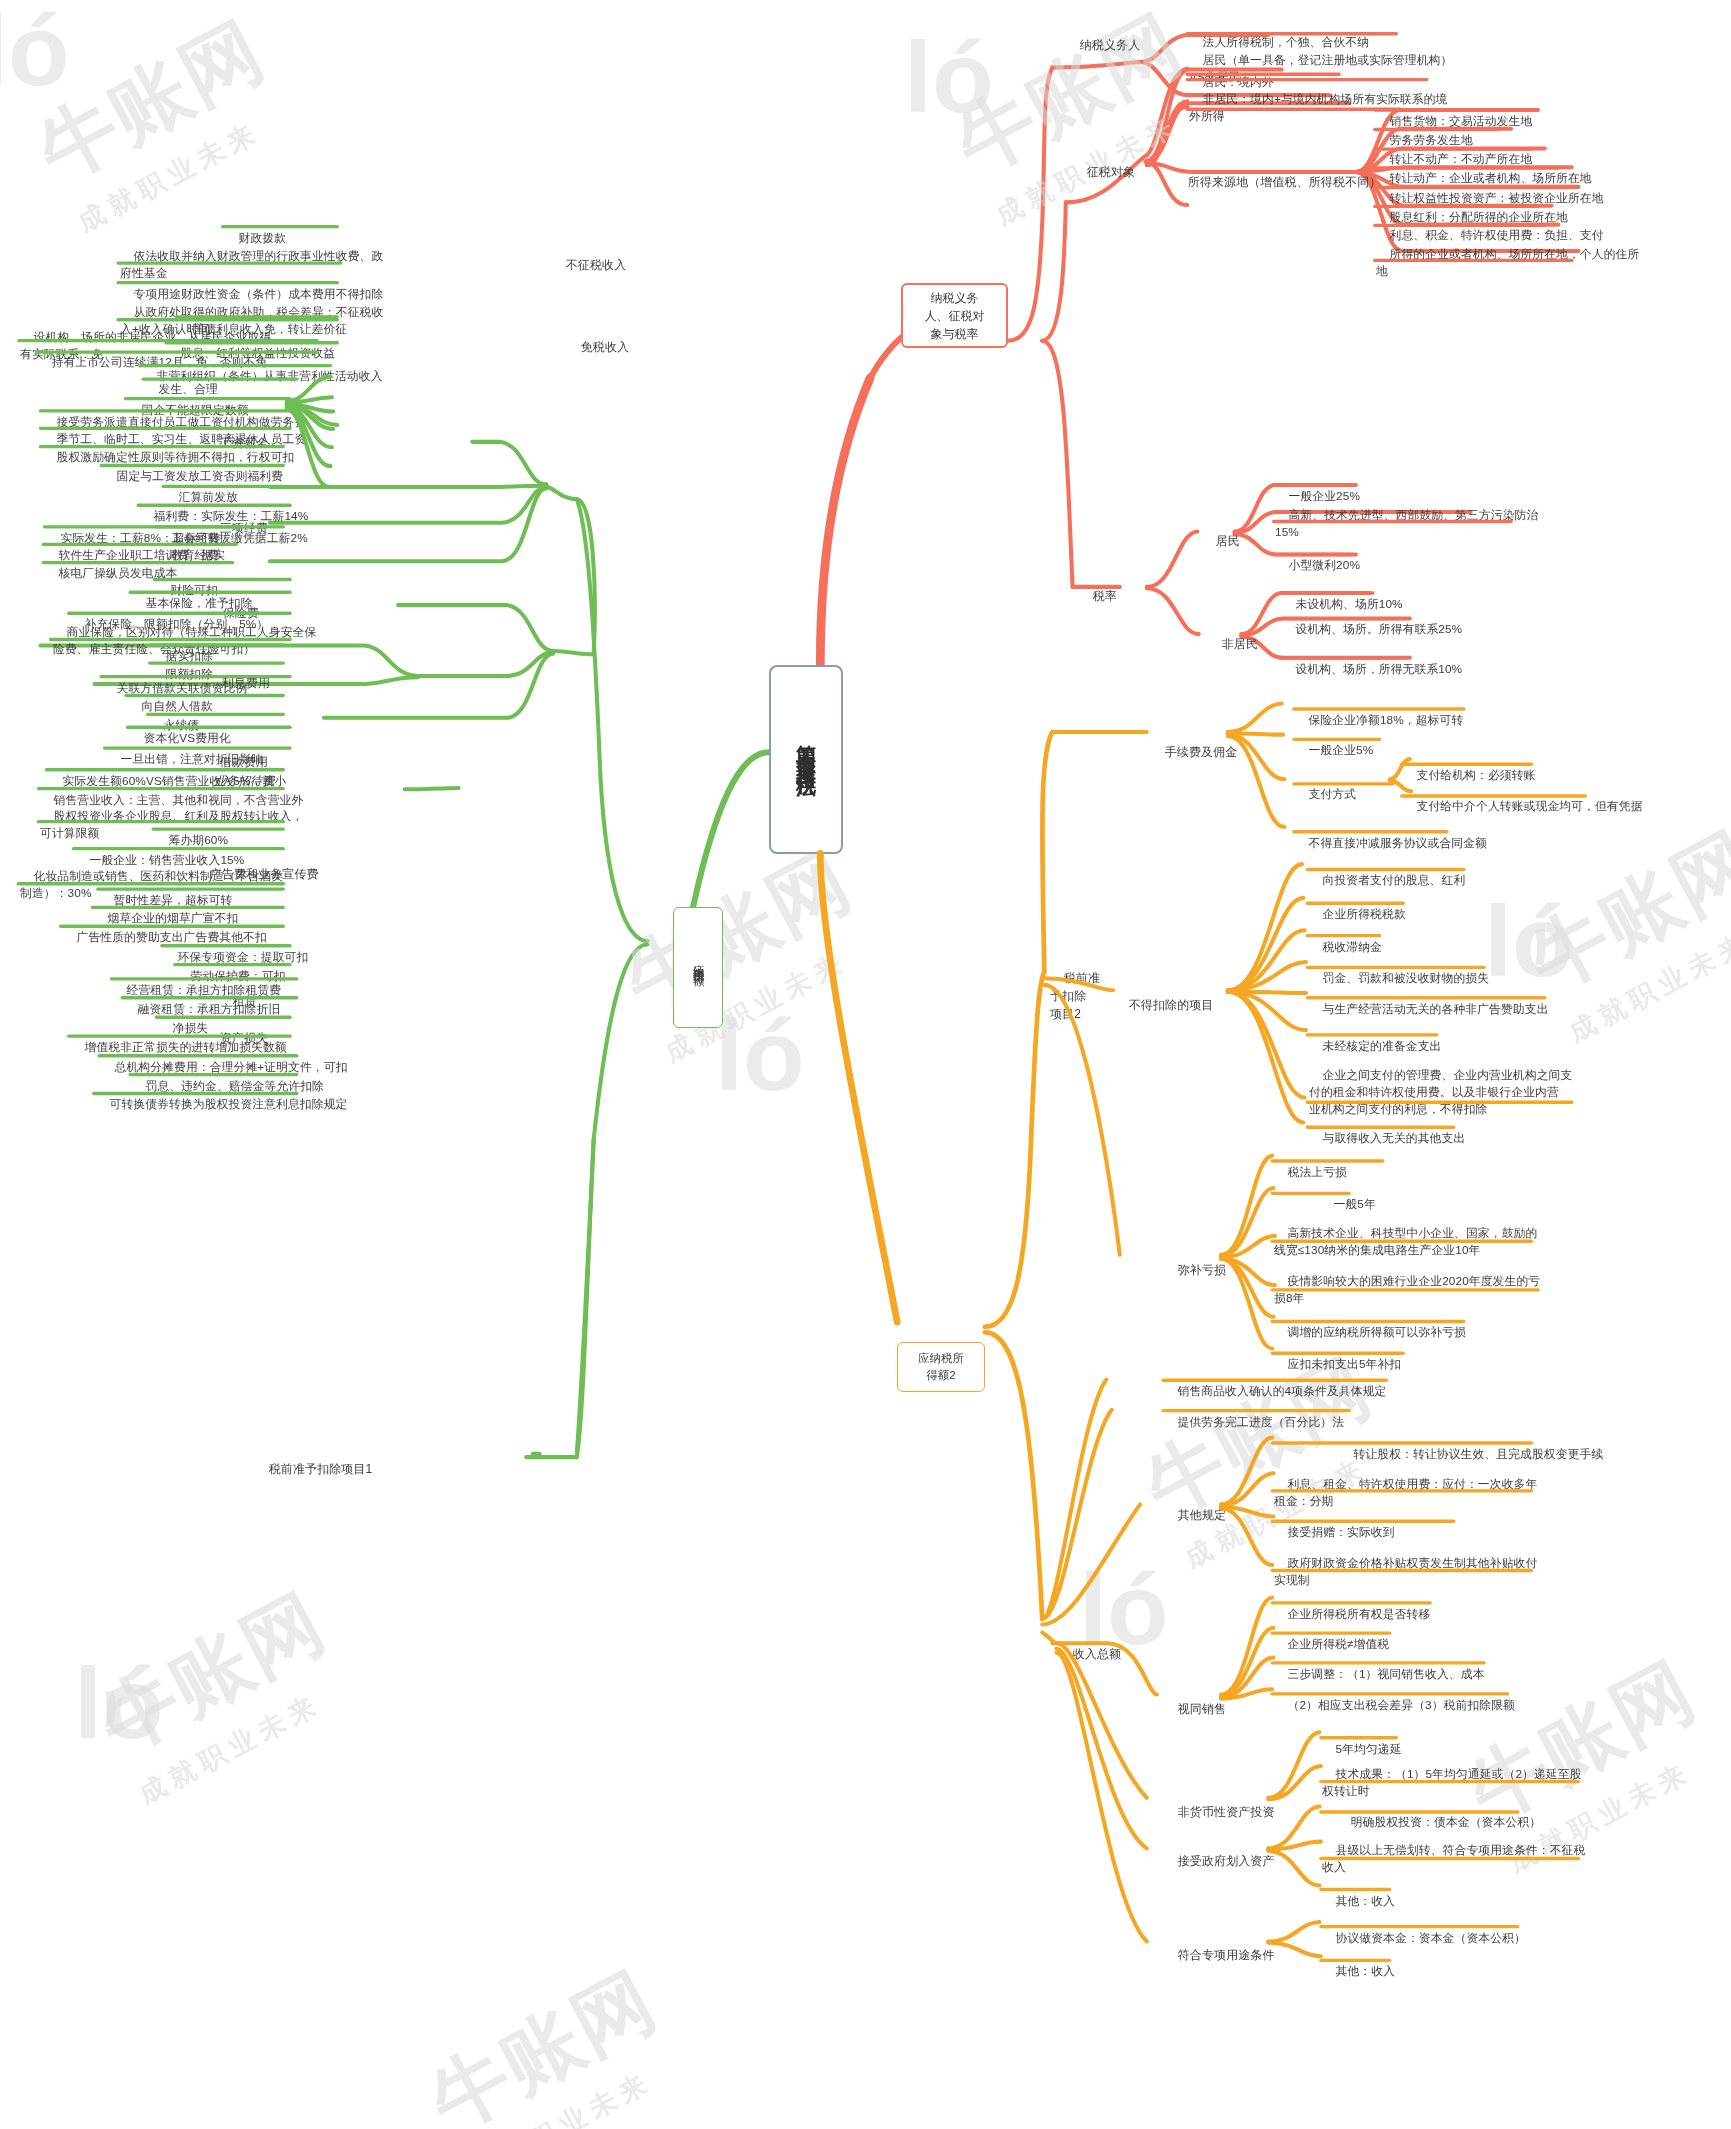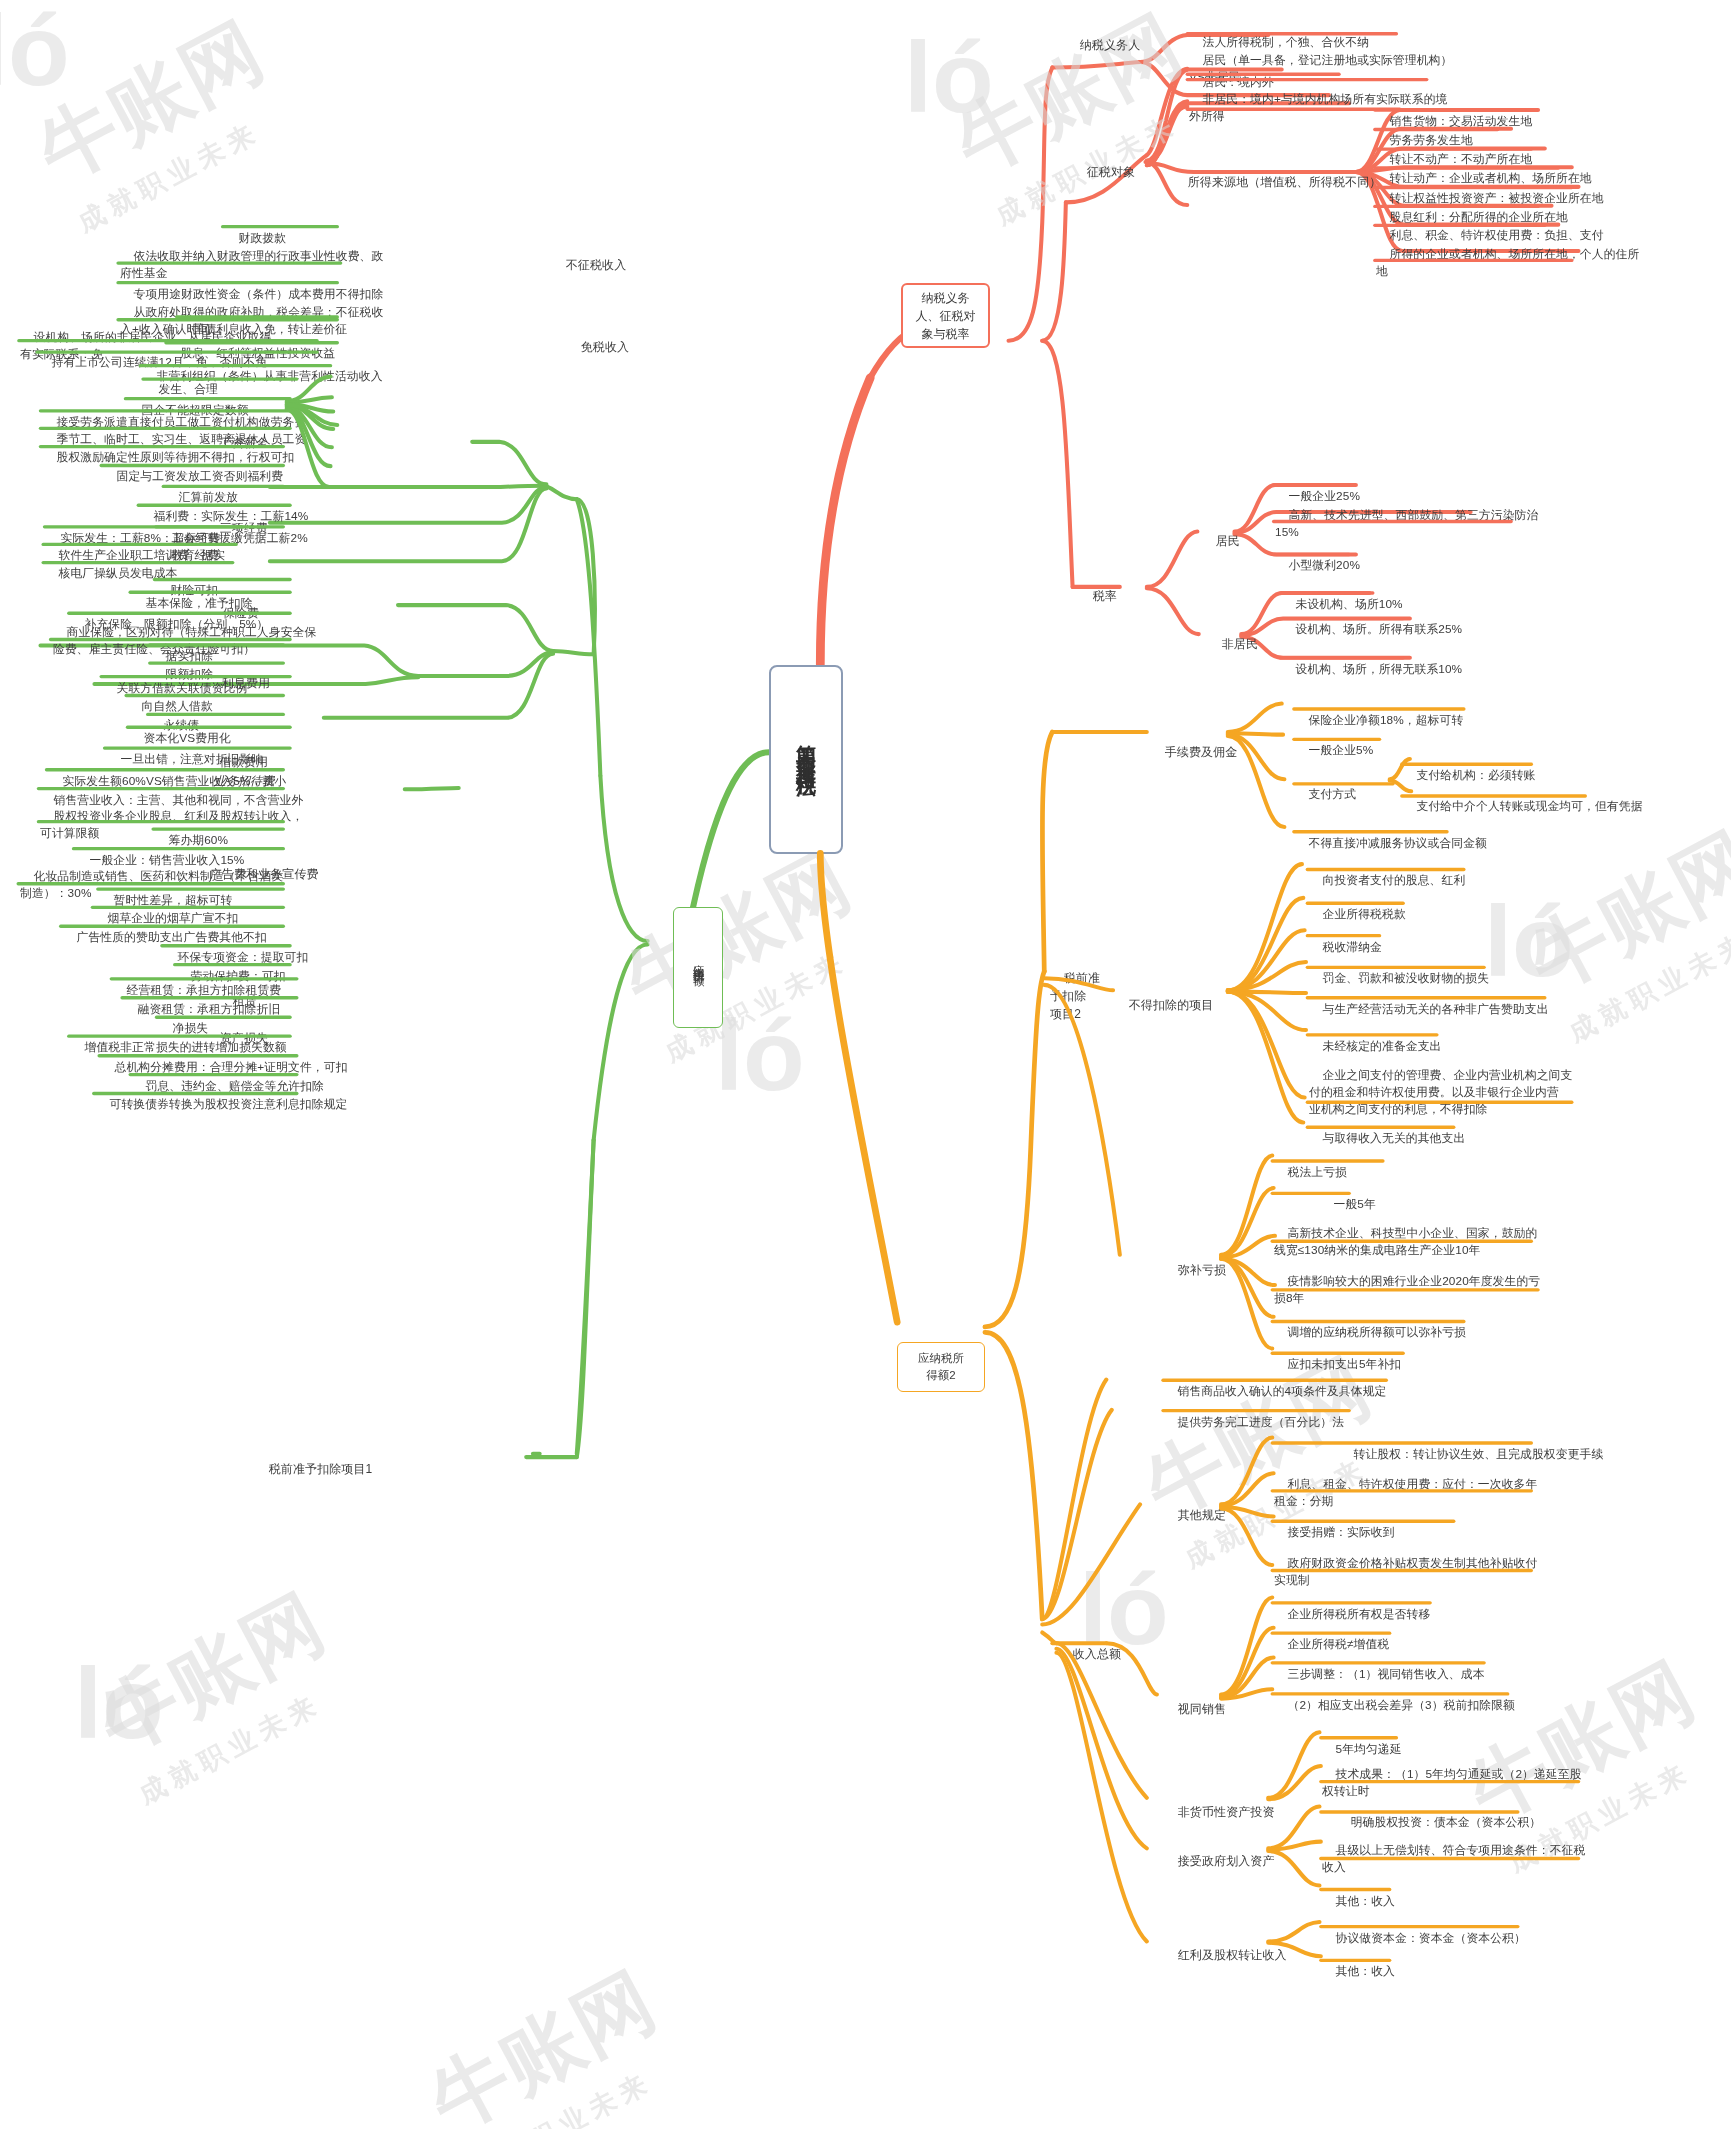--- a/index.html
+++ b/index.html
@@ -154,21 +154,21 @@
   <div class="wmlogo" style="left:904px;top:20px;">ló</div>
   <div class="wmlogo" style="left:715px;top:998px;">ló</div>
   <div class="wmlogo" style="left:74px; top:1646px;">ló</div>
   <div class="wmlogo" style="left:1484px;top:884px;">ló</div>
   <div class="wmlogo" style="left:1079px;top:1552px;">ló</div>
 
   <div id="root">
     <span>第四章企业所得税法1</span>
   </div>
 
-  <div class="boxnode box-red" style="left:901px; top:283px; width:89px; height:65px;">
+  <div class="boxnode box-red" style="left:901px; top:283px; width:107px; height:65px;">
     <span>纳税义务
 人、征税对
 象与税率</span>
   </div>
 
   <div class="boxnode box-green" style="left:673px; top:907px; width:50px; height:121px; writing-mode:vertical-rl; text-orientation:upright; letter-spacing:2px; font-size:11.5px;">
     <span>应纳税所得额1</span>
   </div>
 
   <div class="boxnode box-orange" style="left:897px; top:1302px; width:88px; height:50px; font-size:11.5px;">
@@ -482,21 +482,21 @@
     <span>接受政府划入资产</span></div>
   <div class="node leaf" style="left:1322px; top:1798px;font-family:Liberation Mono, monospace;">
     <span>明确股权投资：债本金（资本公积）</span></div>
   <div class="node leaf" style="left:1322px; top:1825px;">
     <span>县级以上无偿划转、符合专项用途条件：不征税
 收入</span></div>
   <div class="node leaf" style="left:1322px; top:1876px;">
     <span>其他：收入</span></div>
 
   <div class="node branch" style="left:1164px; top:1930px;">
-    <span>红利及股权转让收入</span></div>
+    <span>符合专项用途条件</span></div>
   <div class="node leaf" style="left:1322px; top:1913px;">
     <span>协议做资本金：资本金（资本公积）</span></div>
   <div class="node leaf" style="left:1322px; top:1946px;">
     <span>其他：收入</span></div>
 
   <svg id="wires2" style="position:absolute;left:0;top:0;width:1731px;height:2129px;pointer-events:none;" viewBox="0 0 2566 3156" preserveAspectRatio="none">
     <g fill="none" stroke-linecap="round" stroke-width="5">
 
       <path d="M1760 50 L2070 50" stroke="#f4705a"></path>
       <path d="M1760 118 L2115 118" stroke="#f4705a"></path>

